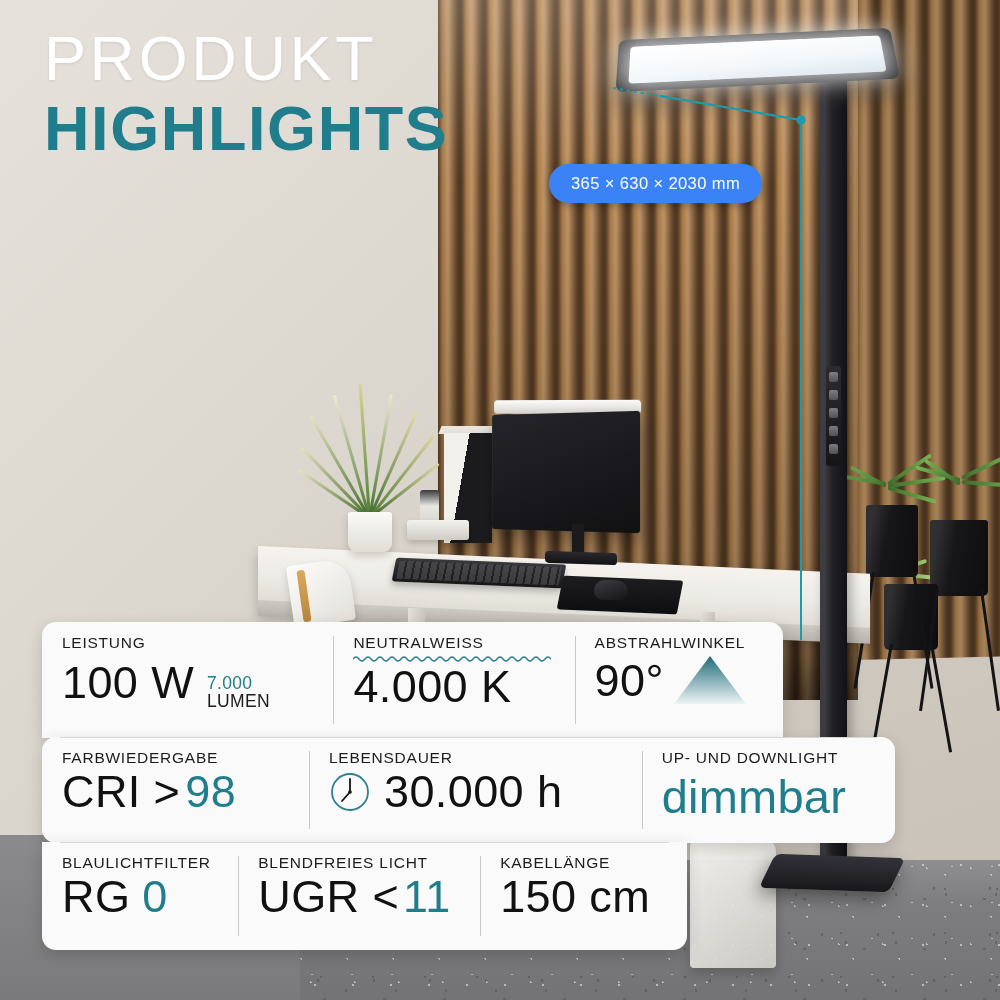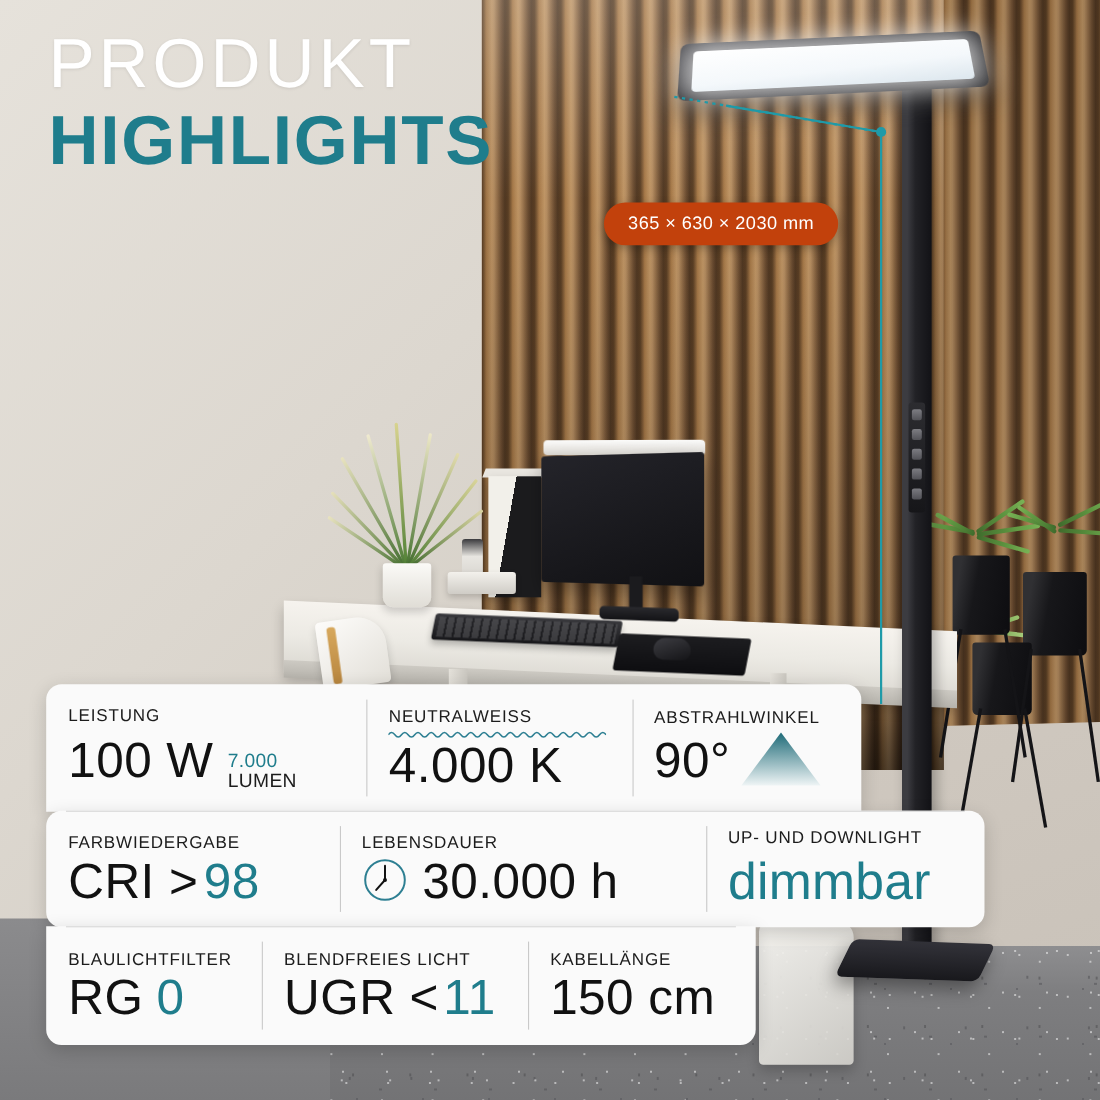--- a/index.html
+++ b/index.html
@@ -132,41 +132,41 @@
   .lamp-panel{position:absolute;left:826px;top:366px;width:15px;height:100px;border-radius:3px;
     background:linear-gradient(180deg,#2c2c30,#161619);}
   .lamp-key{position:absolute;left:3px;width:9px;height:10px;border-radius:2px;
     background:linear-gradient(180deg,#8c8c92,#5a5a60);opacity:.85;}
   .lamp-foot{position:absolute;left:766px;top:856px;width:132px;height:34px;border-radius:6px;
     background:linear-gradient(180deg,#33333a,#18181c);transform:skewX(-26deg) skewY(2deg);
     box-shadow:0 7px 16px rgba(0,0,0,.4);}
 
   
   .leader{position:absolute;left:0;top:0;width:1000px;height:1000px;pointer-events:none;}
-  .dim-badge{position:absolute;left:549px;top:184px;height:39px;padding:0 22px;
+  .dim-badge{position:absolute;left:549px;top:164px;height:39px;padding:0 22px;
     display:flex;align-items:center;justify-content:center;border-radius:20px;
-    background:#c2410c;color:#fff;font-size:16.5px;letter-spacing:.4px;white-space:nowrap;
+    background:#3b82f6;color:#fff;font-size:16.5px;letter-spacing:.4px;white-space:nowrap;
     box-shadow:0 3px 9px rgba(0,0,0,.25);}
 
   
   .headline{position:absolute;left:44px;top:28px;line-height:.98;}
   .hl-1{font-size:63px;font-weight:300;letter-spacing:3.6px;color:#ffffff;
     text-shadow:0 1px 3px rgba(0,0,0,.10);}
   .hl-2{font-size:63px;font-weight:700;letter-spacing:1.6px;color:#1f7d8c;margin-top:8px;}
 
   
   .specs{position:absolute;left:42px;top:622px;}
   .card{background:#fafafa;border-radius:14px;box-shadow:0 5px 16px rgba(0,0,0,.17);
     display:flex;align-items:stretch;position:relative;}
   .card + .card{margin-top:-1px;}
   .r1{width:741px;height:116px;border-radius:14px 14px 0 0;}
   .r2{width:853px;height:106px;}
   .r3{width:645px;height:108px;border-radius:0 0 14px 14px;}
   .hr{position:absolute;left:18px;right:18px;top:0;height:1px;background:#d7d7d7;}
-  .cell{display:flex;flex-direction:column;justify-content:center;padding:0 20px;position:relative;}
+  .cell{display:flex;flex-direction:column;justify-content:flex-start;padding:12px 20px;position:relative;}
   .cell + .cell::before{content:"";position:absolute;left:0;top:14px;bottom:14px;width:1px;background:#c9c9c9;}
   .lbl{font-size:15.5px;letter-spacing:.75px;color:#1c1c1c;font-weight:400;margin-bottom:2px;}
   .val{font-size:45px;font-weight:300;color:#111;letter-spacing:.4px;line-height:1;display:flex;align-items:center;gap:9px;}
   .teal{color:#1f7d8c;}
   .sub{display:flex;flex-direction:column;line-height:1.04;font-size:17.5px;letter-spacing:.3px;margin-left:4px;}
   .sub .s1{color:#1f7d8c;margin-top:20px;}
   .sub .s2{color:#1c1c1c;}
   .wave{display:block;margin:1px 0 2px;}
   .tri{display:inline-block;}
   .clock{display:inline-block;margin-right:4px;}

